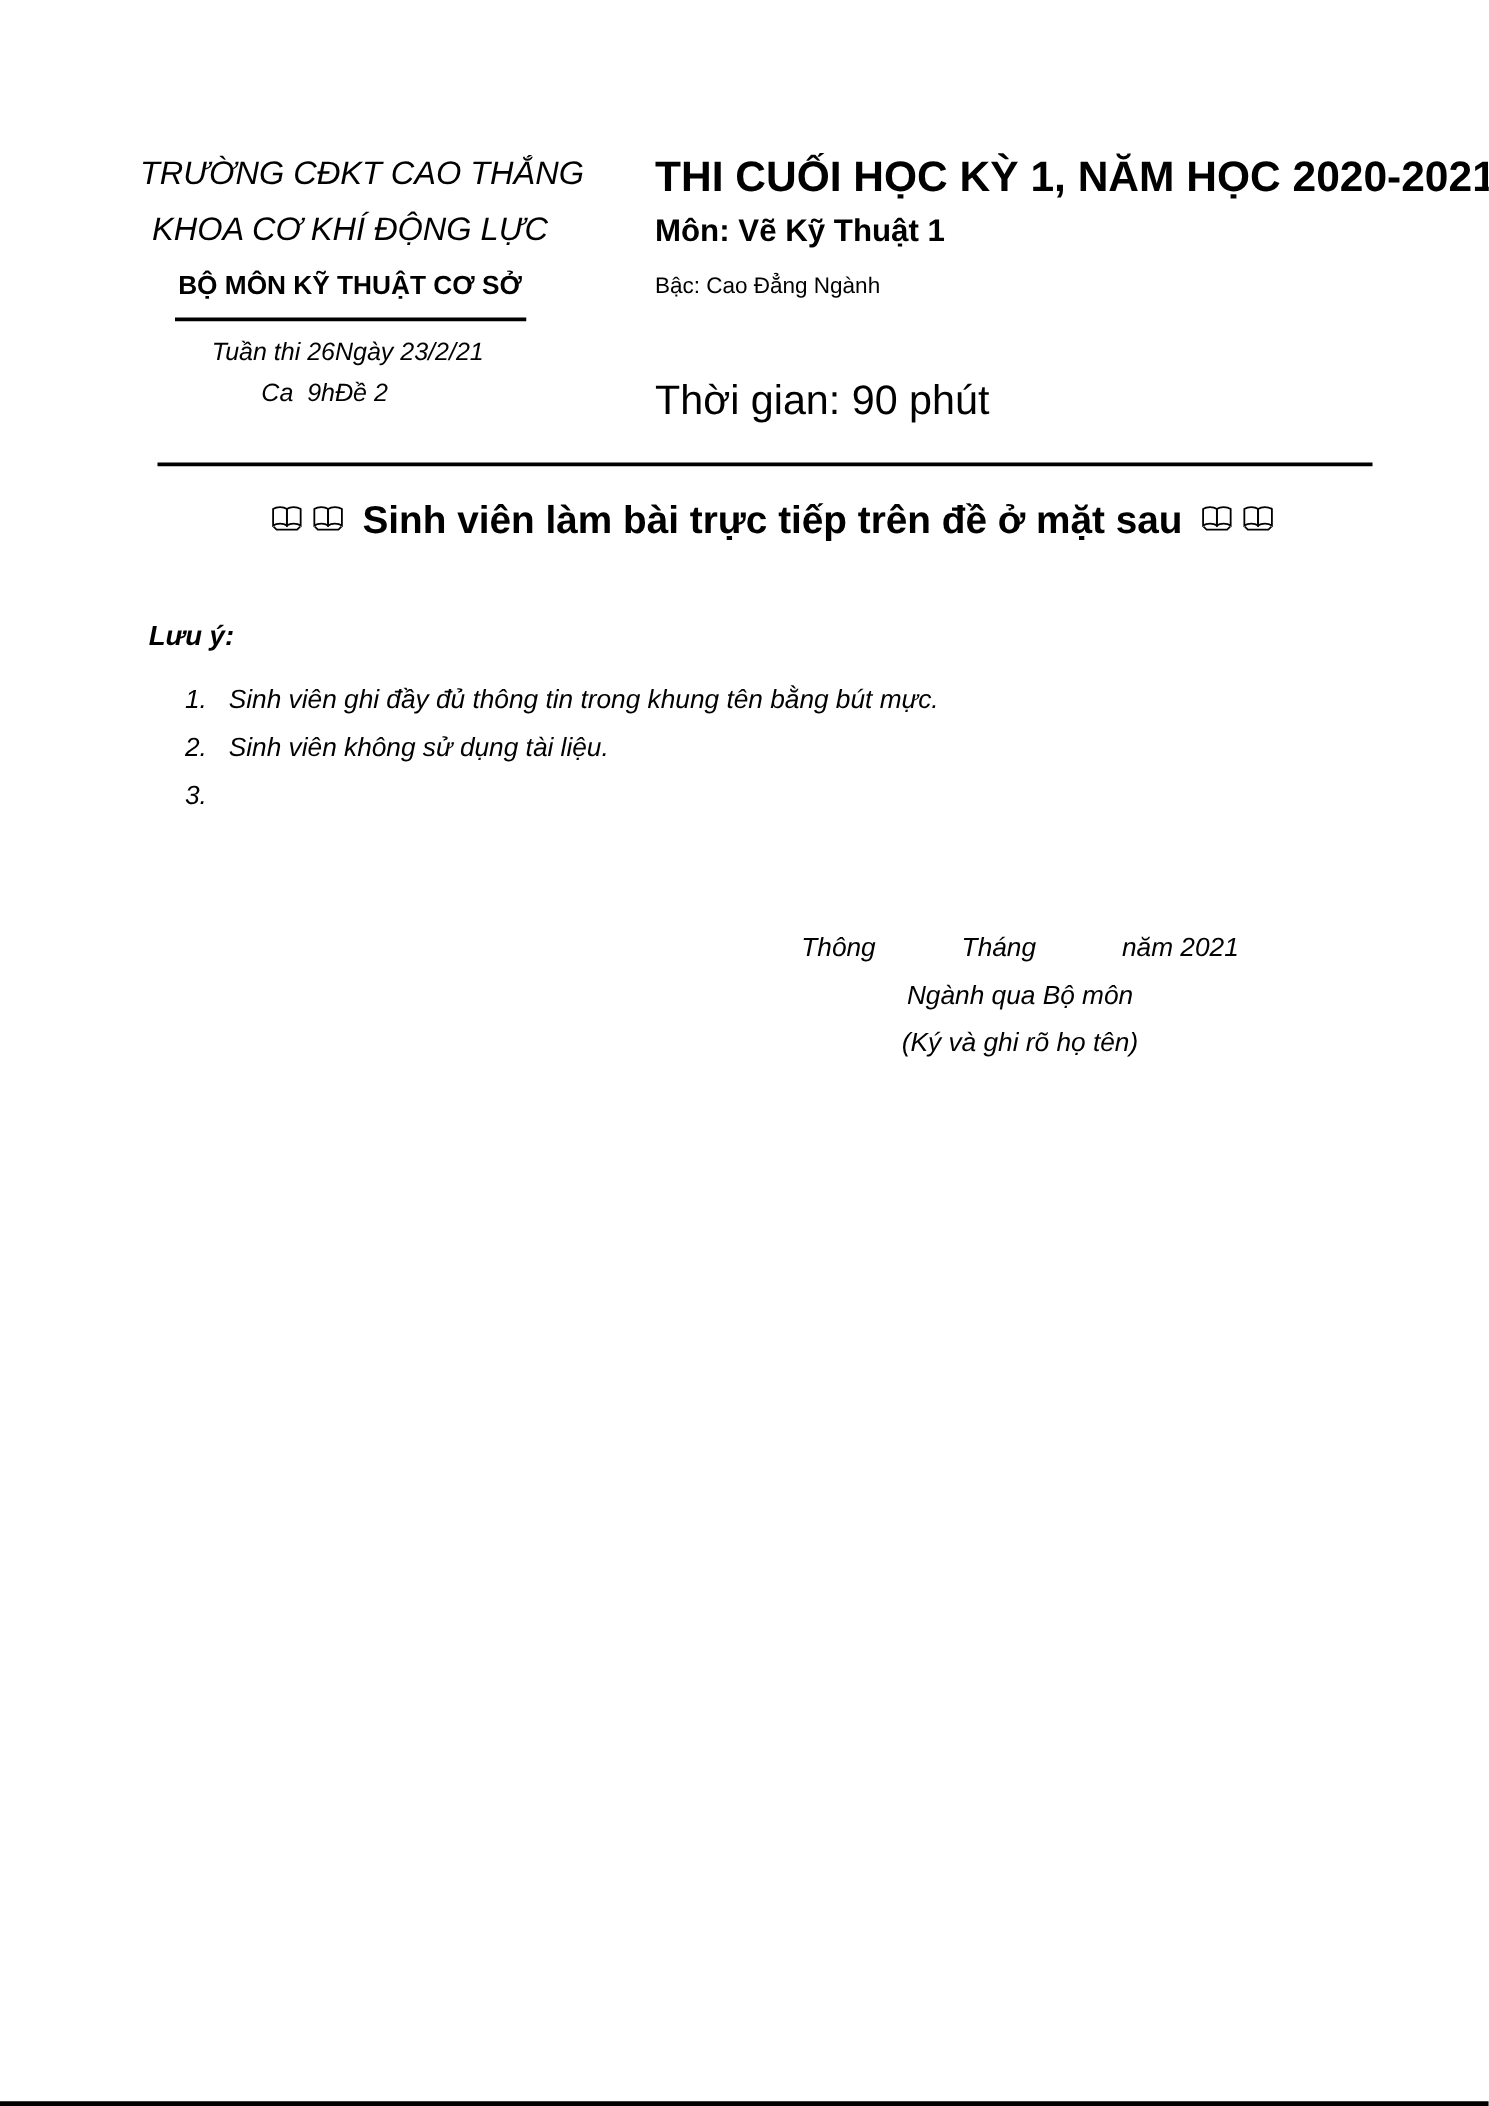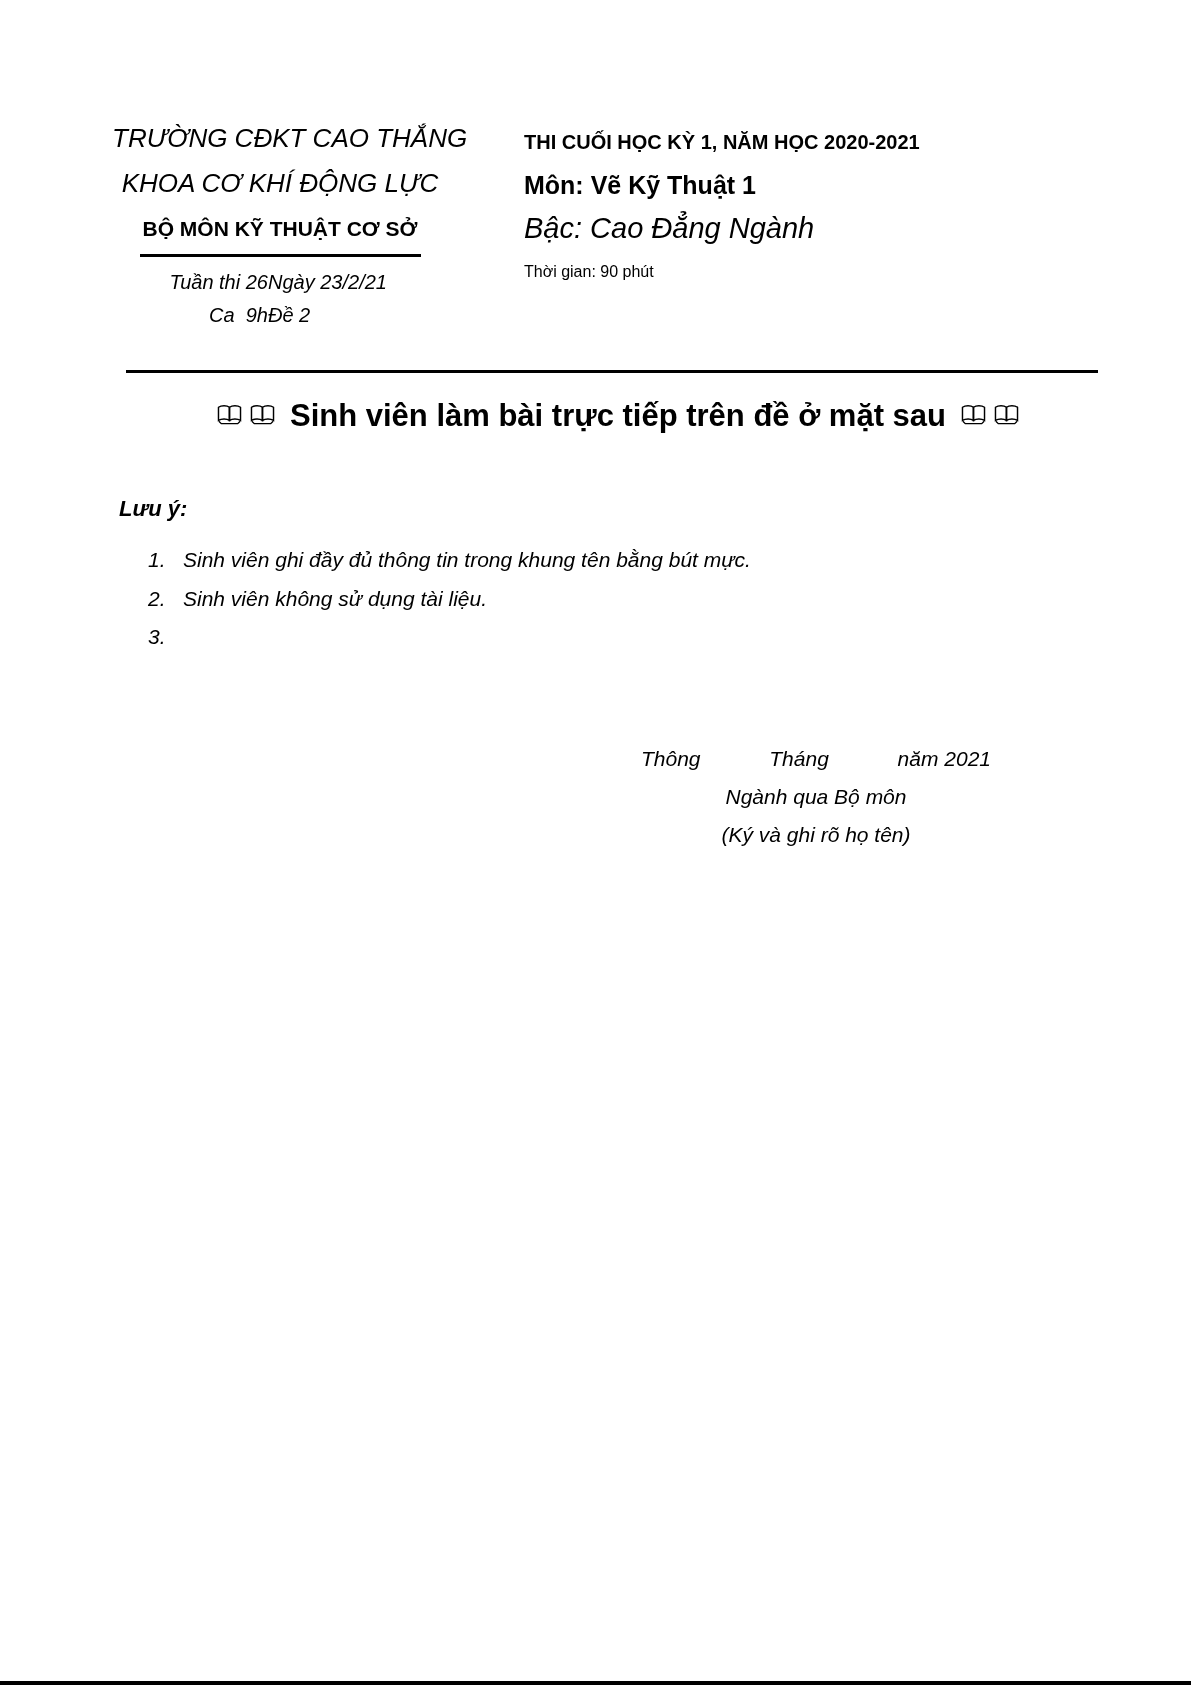--- a/index.html
+++ b/index.html
@@ -46,24 +46,24 @@
   }
   .schedule-row { display: flex; }
   .schedule-row .col1 { width: 156px; white-space: pre; }
   .schedule-row .col2 { white-space: pre; }
 
   
   .header-right {
     top: 121px; left: 524px; width: 600px;
     text-align: left;
   }
-  .hr-title    { font-weight: bold; font-size: 20px; line-height: 43px; white-space: nowrap; }
+  .hr-title    { font-weight: bold; font-size: 34px; line-height: 43px; white-space: nowrap; }
   .hr-subject  { font-weight: bold; font-size: 25px; line-height: 43px; }
-  .hr-level    { font-size: 29px; line-height: 43px; font-style: italic; }
-  .hr-duration { font-size: 16px; line-height: 43px; }
+  .hr-level    { font-size: 18px; line-height: 43px; }
+  .hr-duration { font-size: 33px; line-height: 43px; margin-top: 48px; }
 
   
   .divider {
     top: 370px; left: 126px; width: 972px; height: 3px;
     background: #000000;
   }
 
   
   .banner {
     top: 392px; left: 0; width: 1150px;

